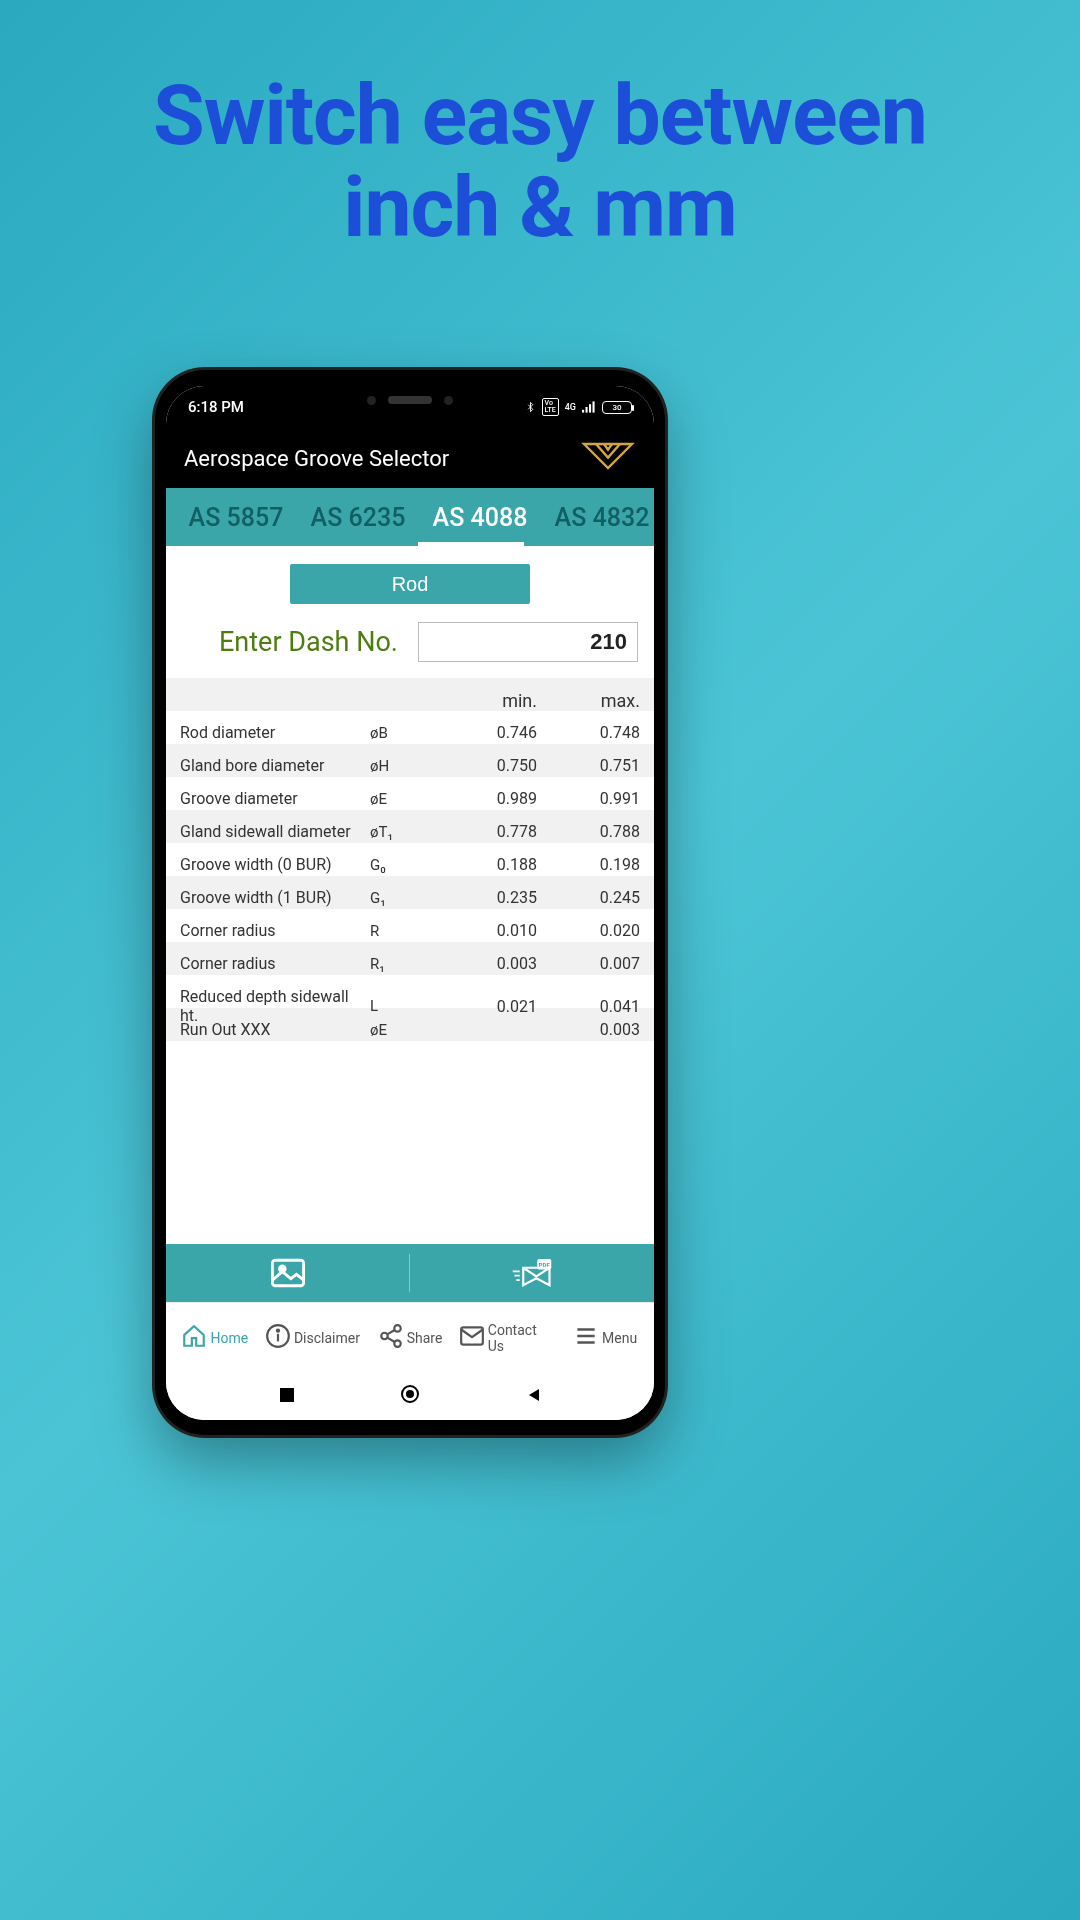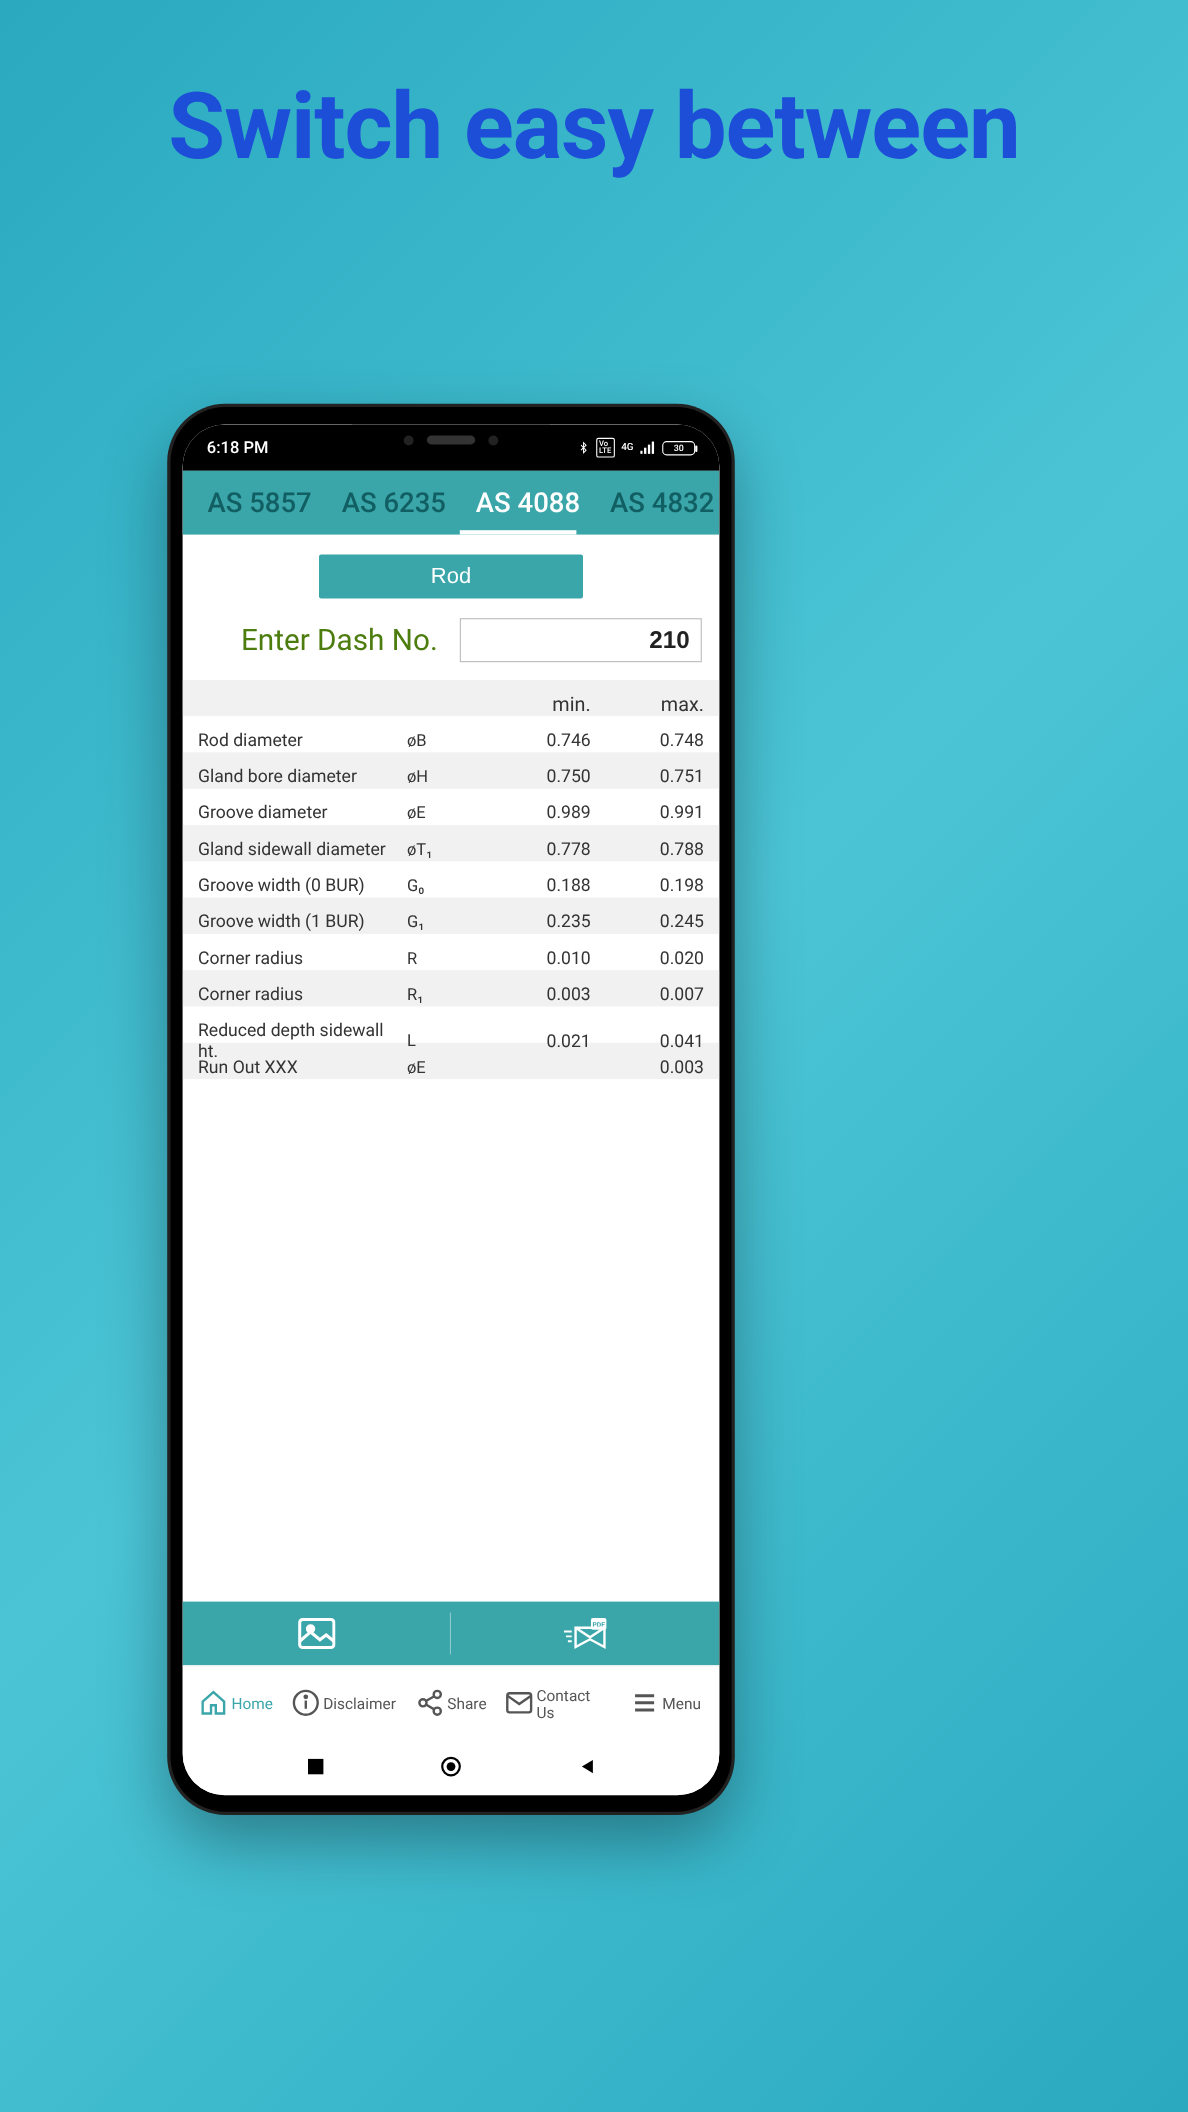--- a/index.html
+++ b/index.html
@@ -18,21 +18,21 @@
   text-align: center;
   line-height: 1.1;
   padding: 70px 60px 0;
   letter-spacing: -1px;
 }
 .phone-frame {
   position: absolute;
   left: 155px;
   top: 370px;
   width: 510px;
-  height: 1277px;
+  height: 1065px;
   background: #000;
   border-radius: 50px;
   padding: 16px 11px 15px;
   box-shadow: 0 0 0 3px #222, 0 25px 60px rgba(0,0,0,.35);
 }
 .phone-screen {
   width: 100%;
   height: 100%;
   background: #fff;
   border-radius: 38px;
@@ -222,20 +222,21 @@
   justify-content: space-around;
   padding: 0 60px;
 }
 .android-nav span { color: #000; font-size: 18px; }
 </style>
 </head>
 <body>
 
 <div class="promo-title">
   <div>Switch easy between</div>
+  <div>inch &amp; mm</div>
 </div>
 
 <div class="phone-frame">
   <div class="phone-screen">
     <div class="notch">
       <span class="notch-dot"></span>
         <span class="notch-speaker"></span>
         <span class="notch-dot"></span>
     </div>
 
@@ -256,20 +257,30 @@
               <rect x="10" y="4" width="3" height="12"></rect>
               <rect x="15" y="0" width="3" height="16"></rect>
             </svg>
         </span>
         <span class="battery">
             <span>30</span>
           </span>
       </div>
     </div>
 
+    <div class="app-header">
+      <span>Aerospace Groove Selector</span>
+      <span class="logo-icon">
+        <svg width="56" height="30" viewBox="0 0 70 36" fill="none" stroke="#d4a63e" stroke-width="3">
+          <path d="M5 3 L35 33 L65 3 Z"></path>
+          <path d="M20 3 L35 20 L50 3"></path>
+          <path d="M30 3 L35 10 L40 3"></path>
+        </svg>
+      </span>
+    </div>
 
     <div class="tabs" id="tabs">
         <div class="tab">AS 5857</div>
         <div class="tab">AS 6235</div>
         <div class="tab active">AS 4088</div>
         <div class="tab">AS 4832</div>
       </div>
 
     <div class="rod-section">
       <button class="rod-btn">Rod</button>

